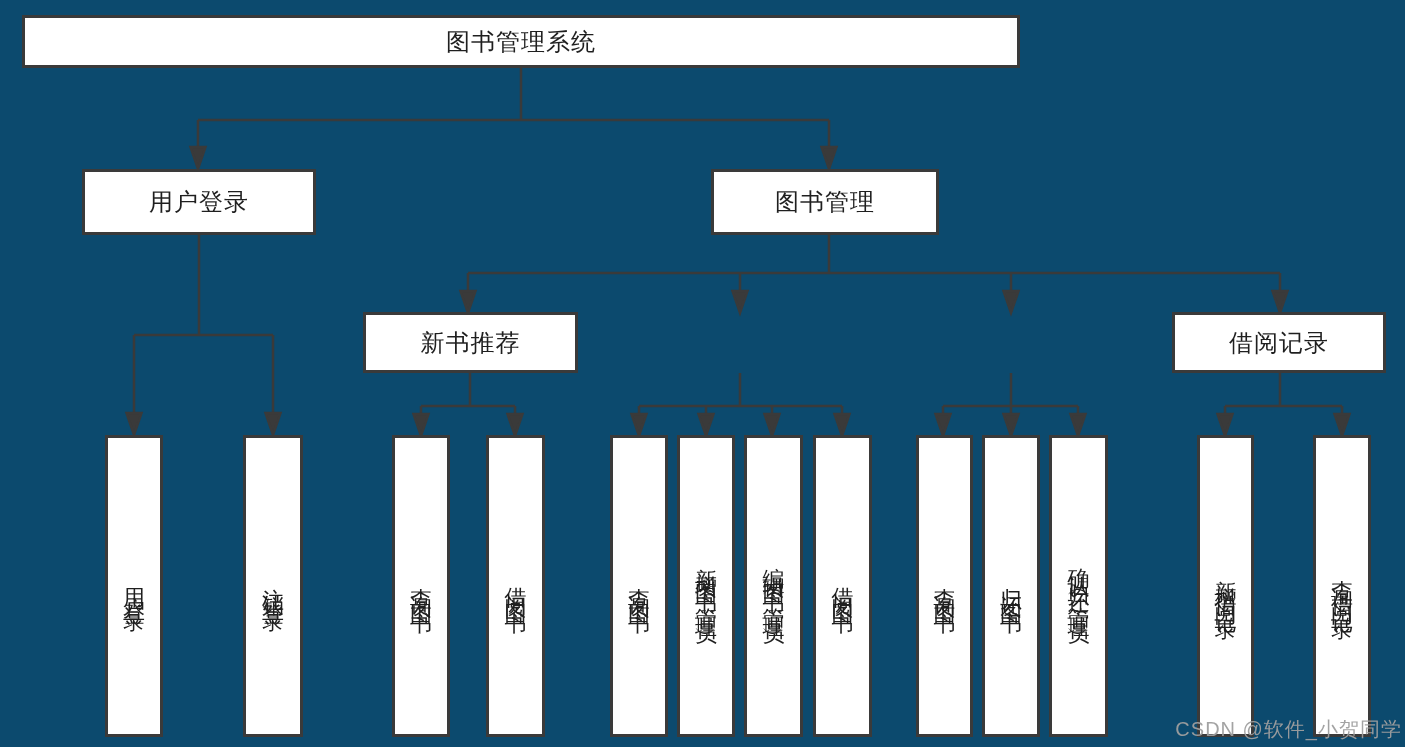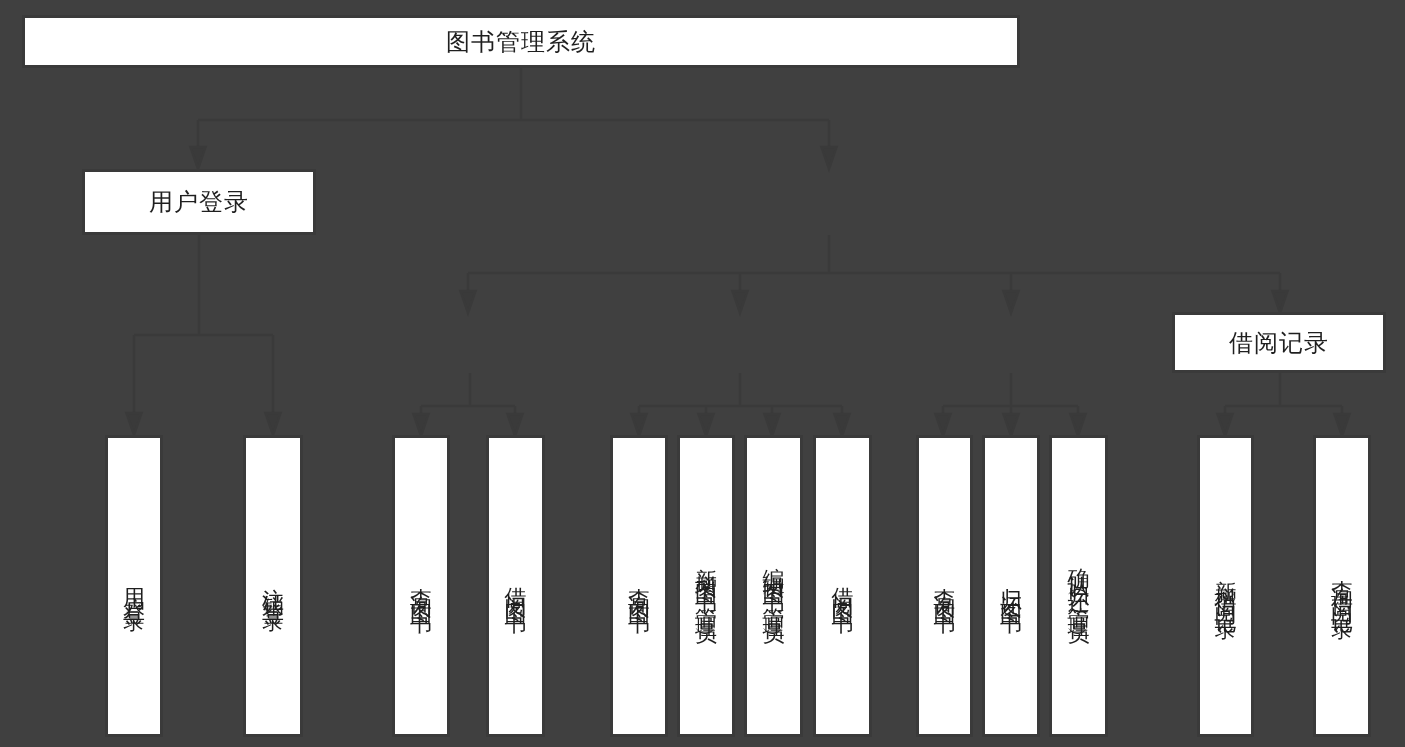--- a/index.html
+++ b/index.html
@@ -1,20 +1,20 @@
 <!DOCTYPE html>
 <html><head>
 <meta charset="utf-8">
 <style>
   html, body { margin: 0; padding: 0; background: #ffffff; }
   .stage {
     position: relative;
     width: 1405px;
     height: 747px;
-    background: #404040;
+    background: #0c4a6e;
     font-family: "Liberation Sans", "DejaVu Sans", sans-serif;
     overflow: hidden;
   }
   .connector-layer {
     position: absolute;
     left: 0; top: 0;
     width: 1405px; height: 747px;
   }
   .node {
     position: absolute;
@@ -98,21 +98,27 @@
     </g>
   </svg>
 
   <div class="node h-node" style="left:22px; top:15px; width:998px; height:53px;">
     <span>图书管理系统</span>
   </div>
 
   <div class="node h-node" style="left:82px; top:169px; width:234px; height:66px;">
     <span>用户登录</span>
   </div>
+  <div class="node h-node" style="left:711px; top:169px; width:228px; height:66px;">
+    <span>图书管理</span>
+  </div>
 
+  <div class="node h-node" style="left:363px; top:312px; width:215px; height:61px;">
+    <span>新书推荐</span>
+  </div>
   <div class="node h-node" style="left:1172px; top:312px; width:214px; height:61px;">
     <span>借阅记录</span>
   </div>
 
   <div class="node leaf" style="left:105px; top:435px; width:58px; height:302px;">
     <span>用户登录</span>
   </div>
   <div class="node leaf" style="left:243px; top:435px; width:60px; height:302px;">
     <span>注销登录</span>
   </div>
@@ -147,14 +153,15 @@
     <span>确认归还（管理员）</span>
   </div>
 
   <div class="node leaf" style="left:1197px; top:435px; width:57px; height:302px;">
     <span>新增借阅记录</span>
   </div>
   <div class="node leaf" style="left:1313px; top:435px; width:58px; height:302px;">
     <span>查询借阅记录</span>
   </div>
 
+  <div class="watermark">CSDN @软件_小贺同学</div>
 
 </div>
 
 </body></html>

